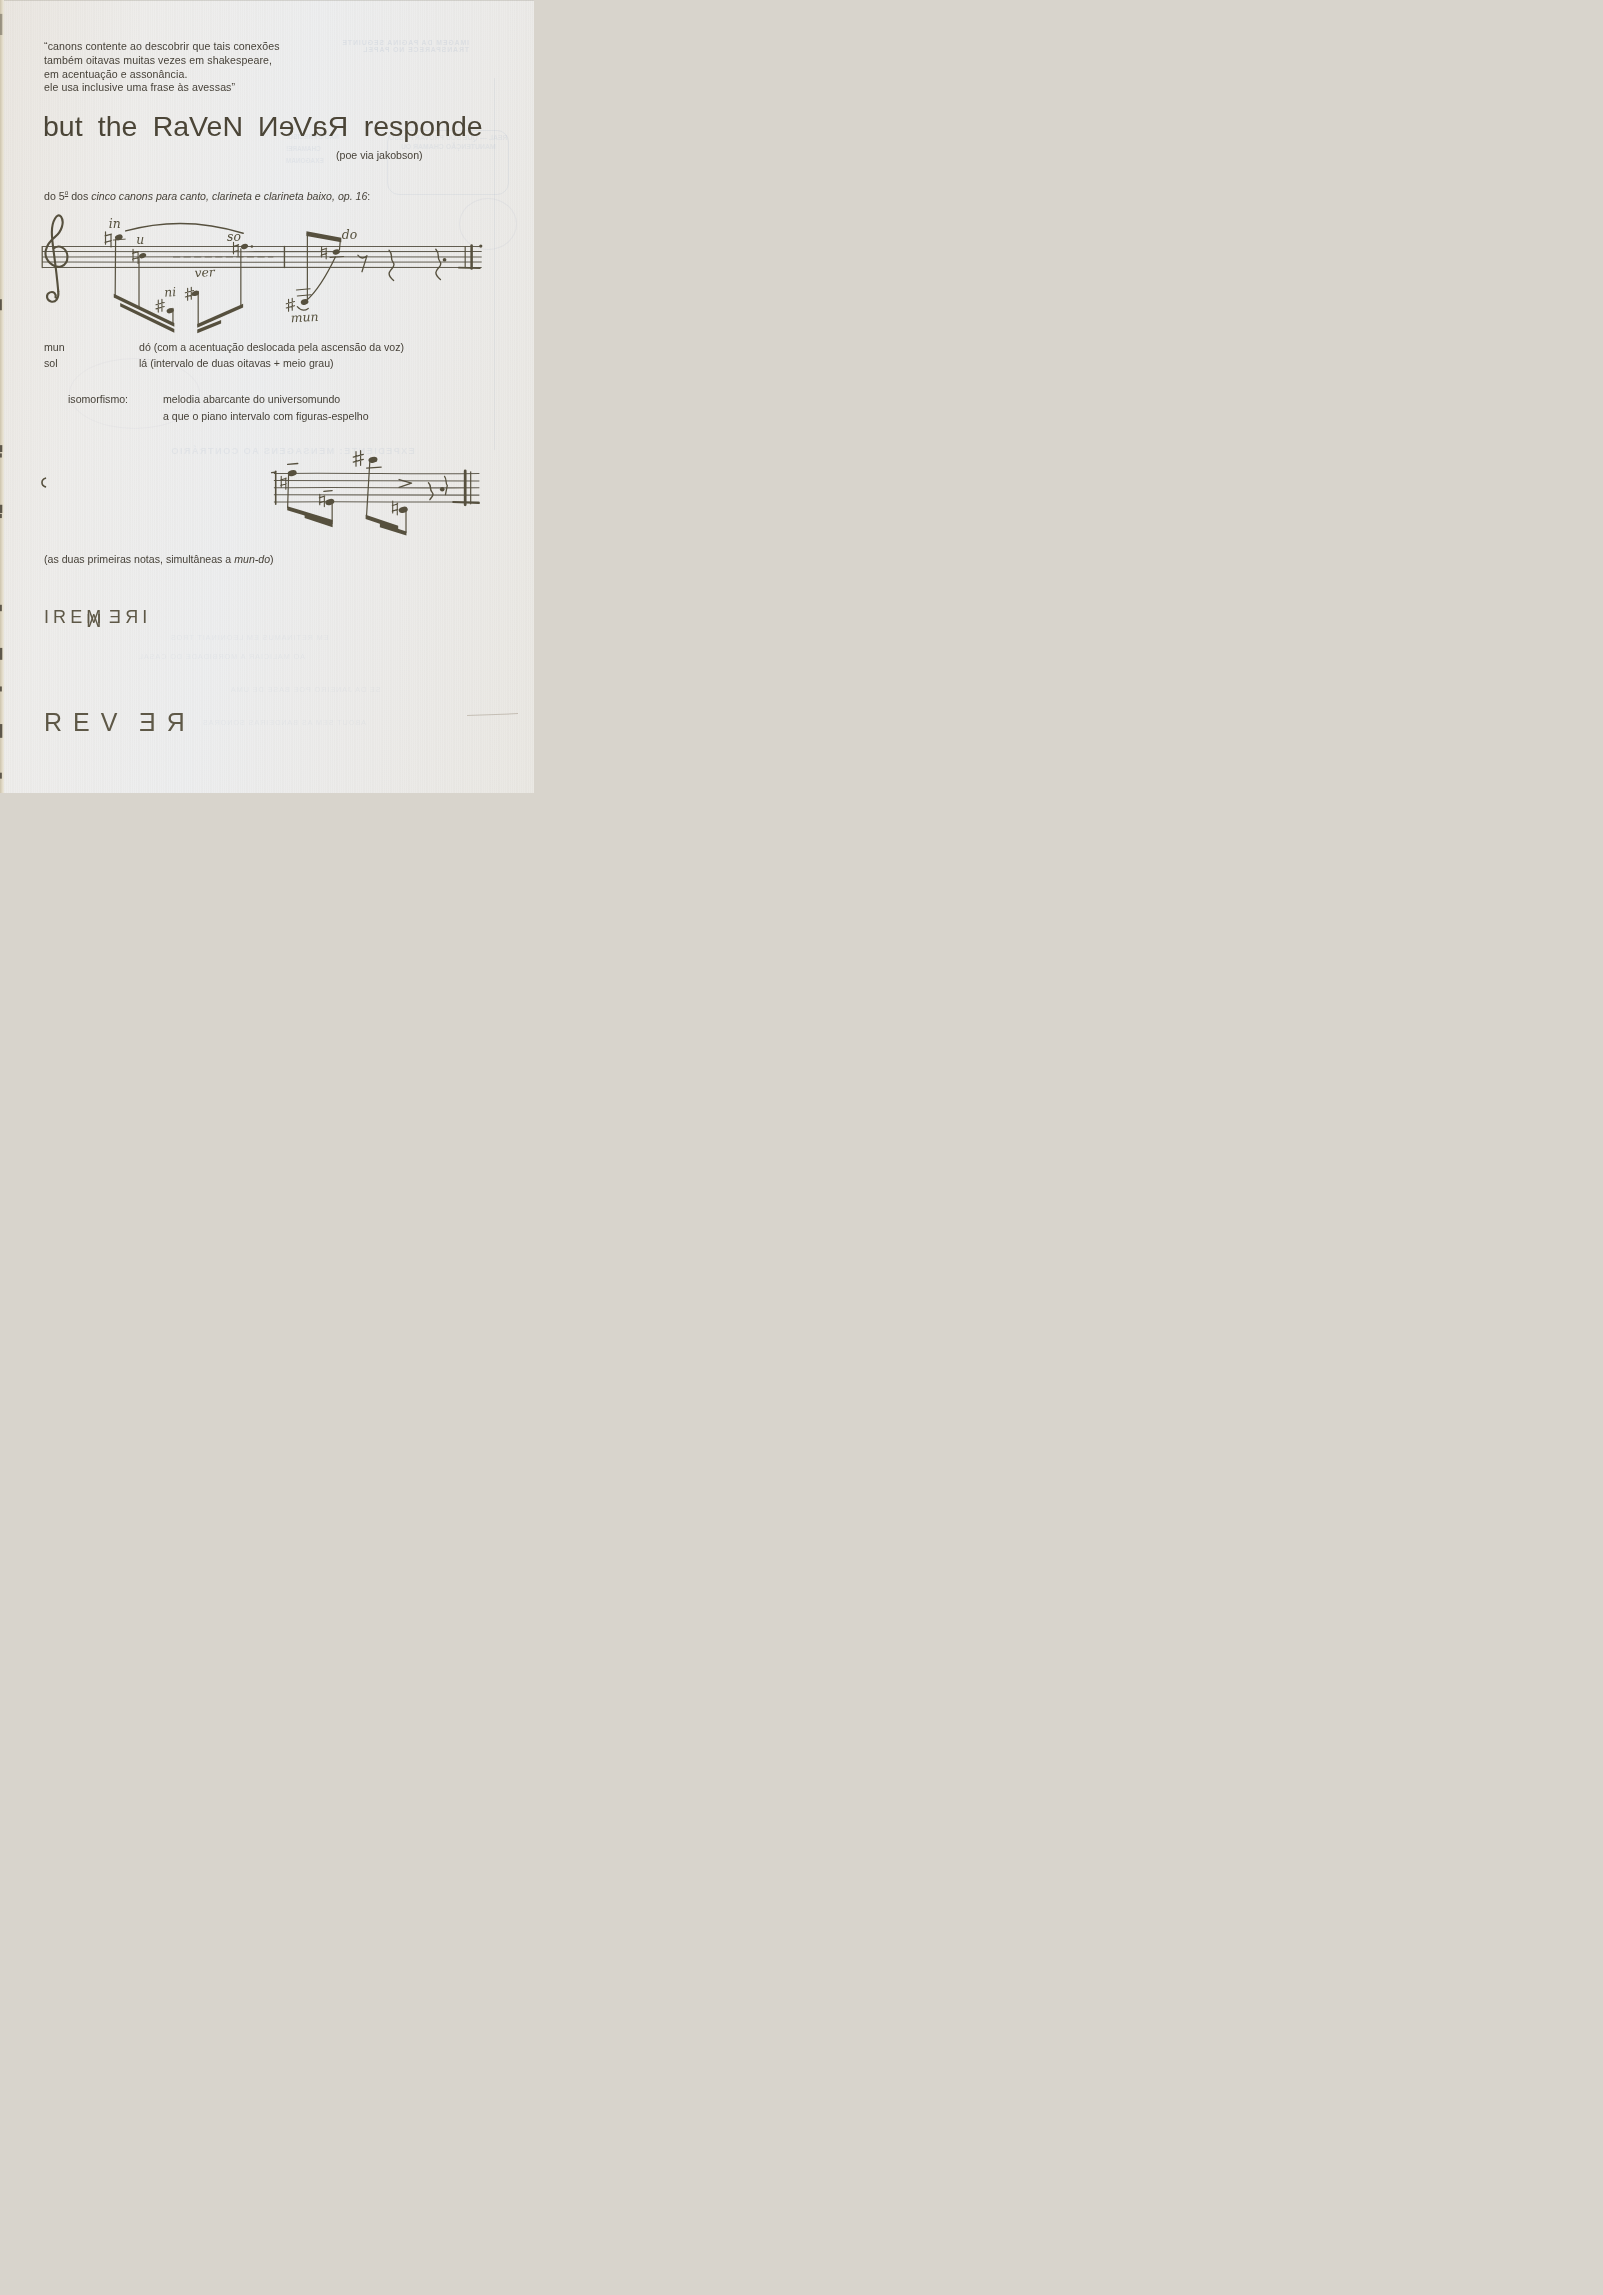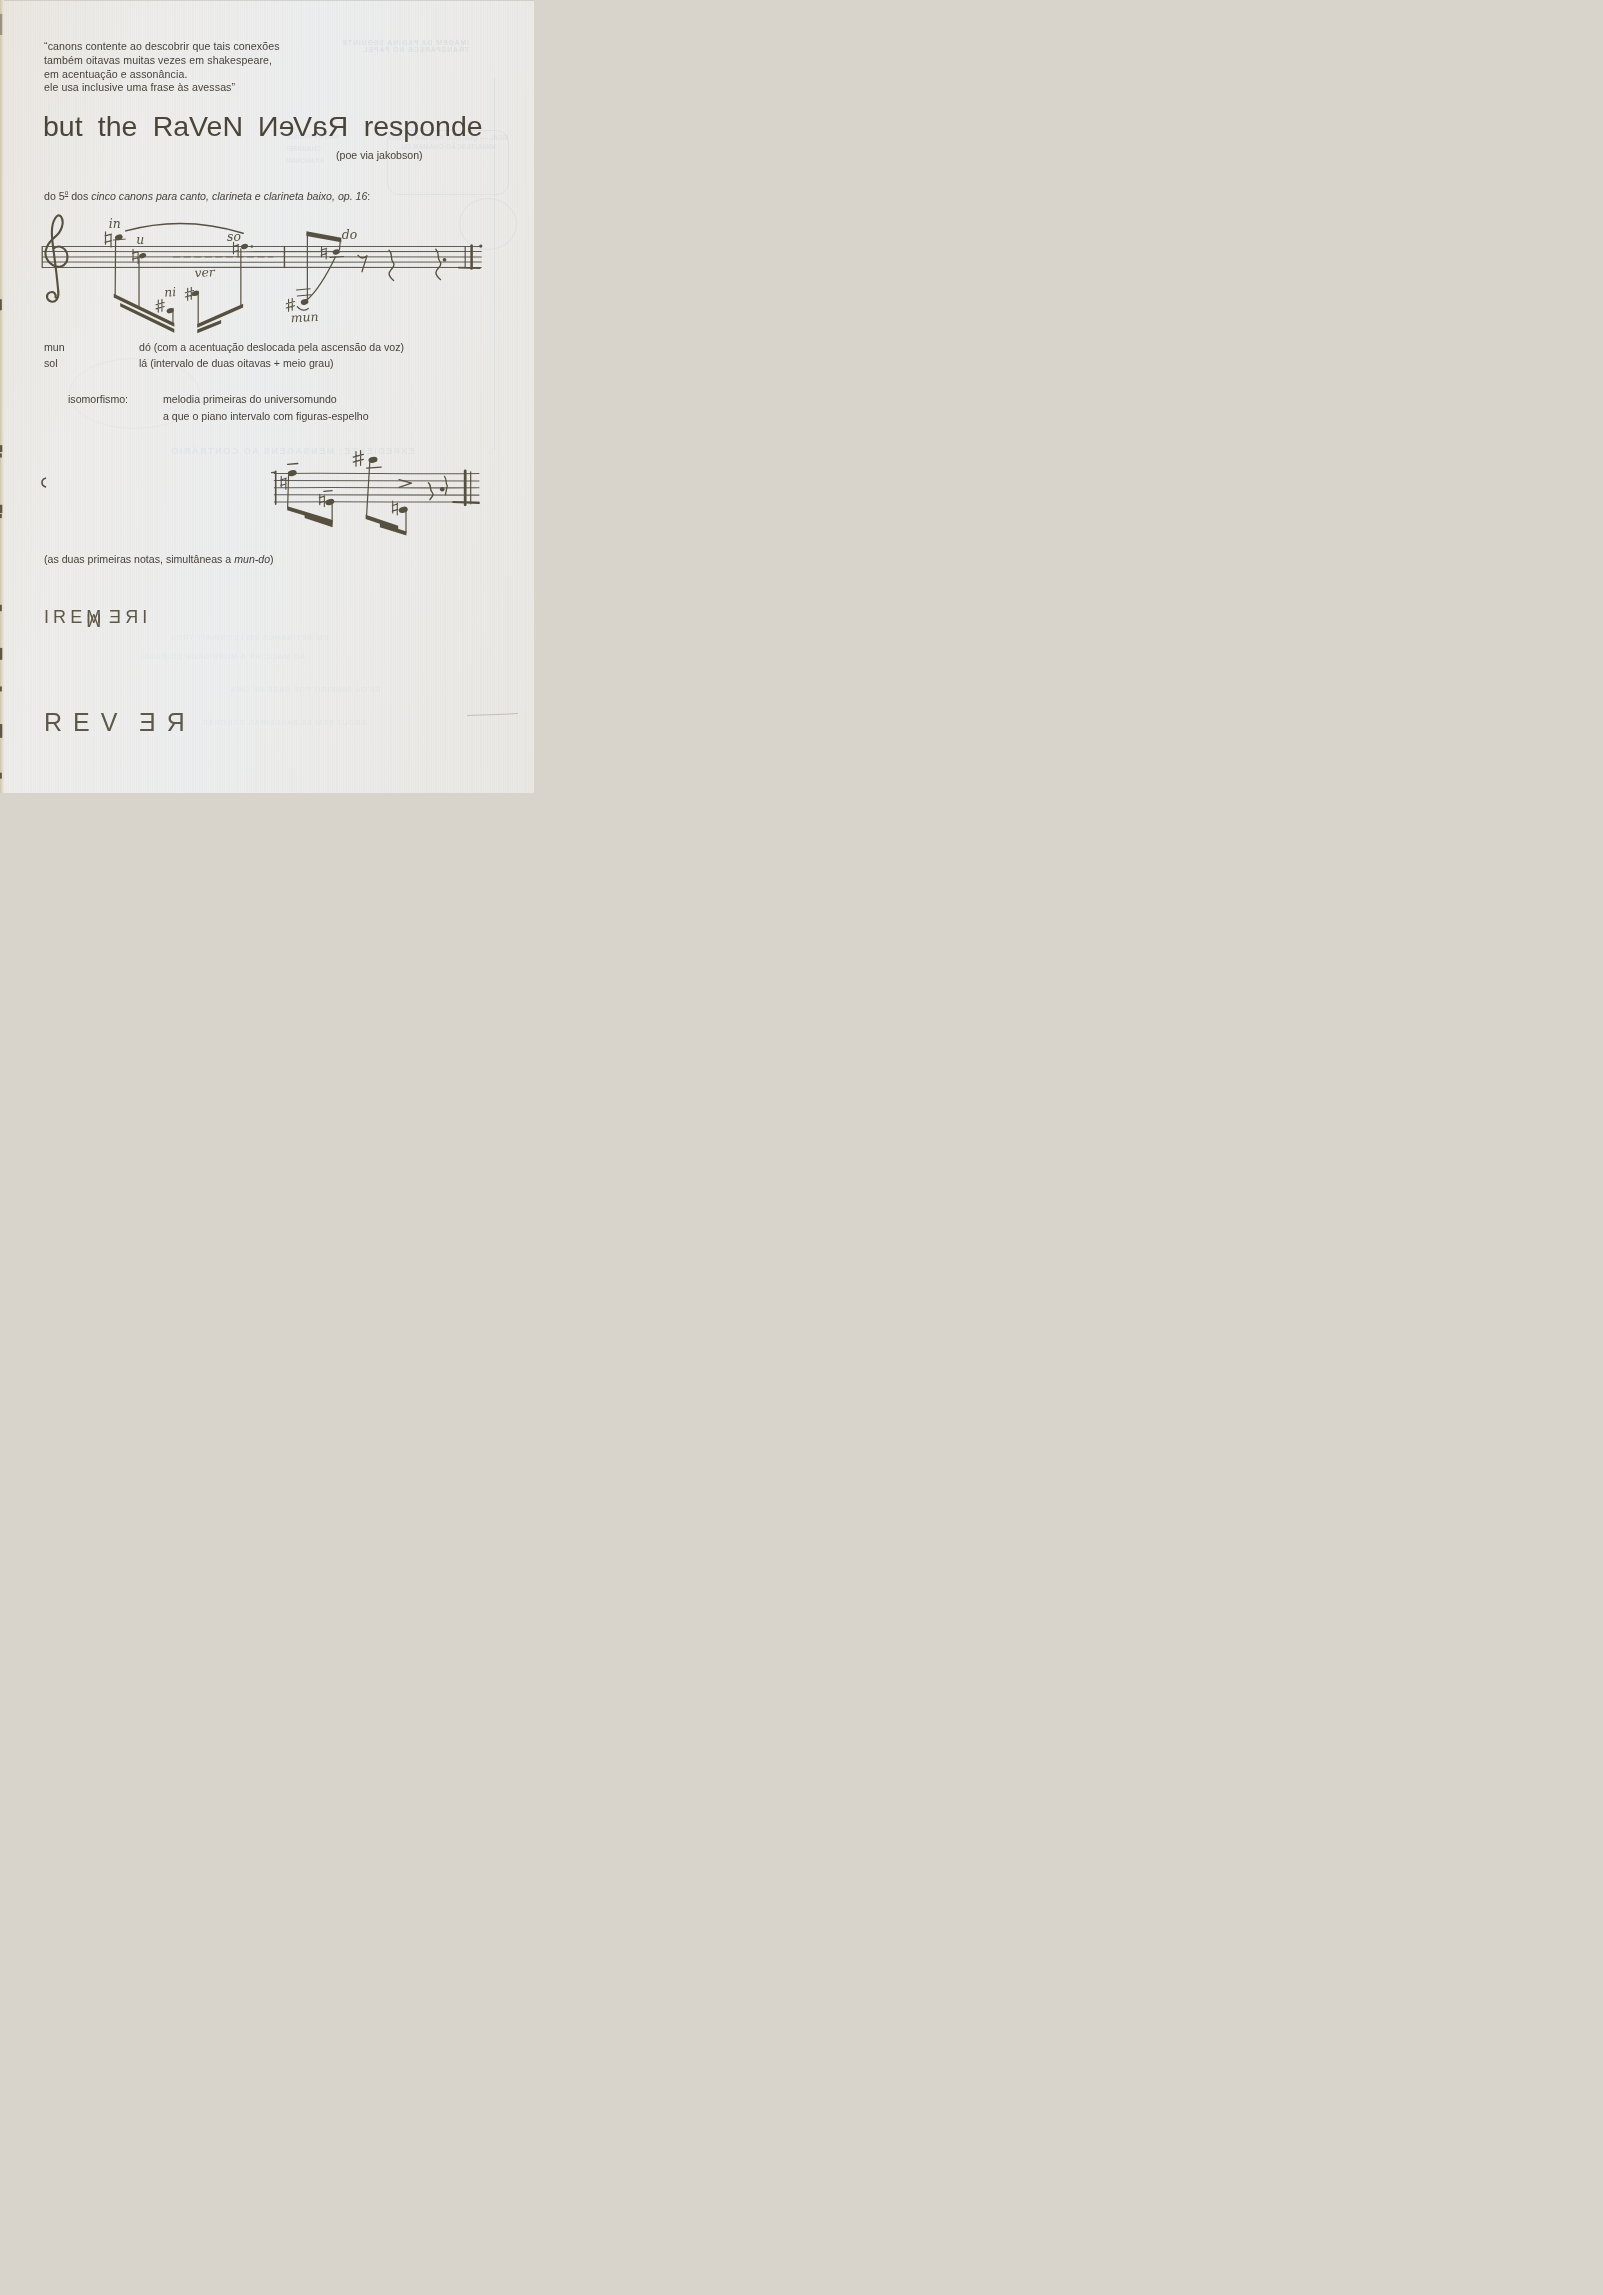--- a/index.html
+++ b/index.html
@@ -273,21 +273,21 @@
     </div>
     <div class="row">
       <span class="term">sol</span>
       <span class="def">lá (intervalo de duas oitavas + meio grau)</span>
     </div>
   </div>
 
   <div class="iso">
     <div class="iso-wrap">
       <span class="term">isomorfismo:</span>
-      <span>melodia primeiras do universomundo</span>
+      <span>melodia abarcante do universomundo</span>
     </div>
     <div class="iso-wrap">
       <span class="term"></span>
       <span>a que o piano intervalo com figuras-espelho</span>
     </div>
   </div>
 
   <div class="footnote"><span>(as duas primeiras notas, simultâneas a </span><em>mun-do</em><span>)</span></div>
 
   <div class="bigword word1"><span>IRE</span><span class="fold"><span class="fold-a">M</span><span class="fold-b">M</span></span><span class="mirror">IRE</span></div>

